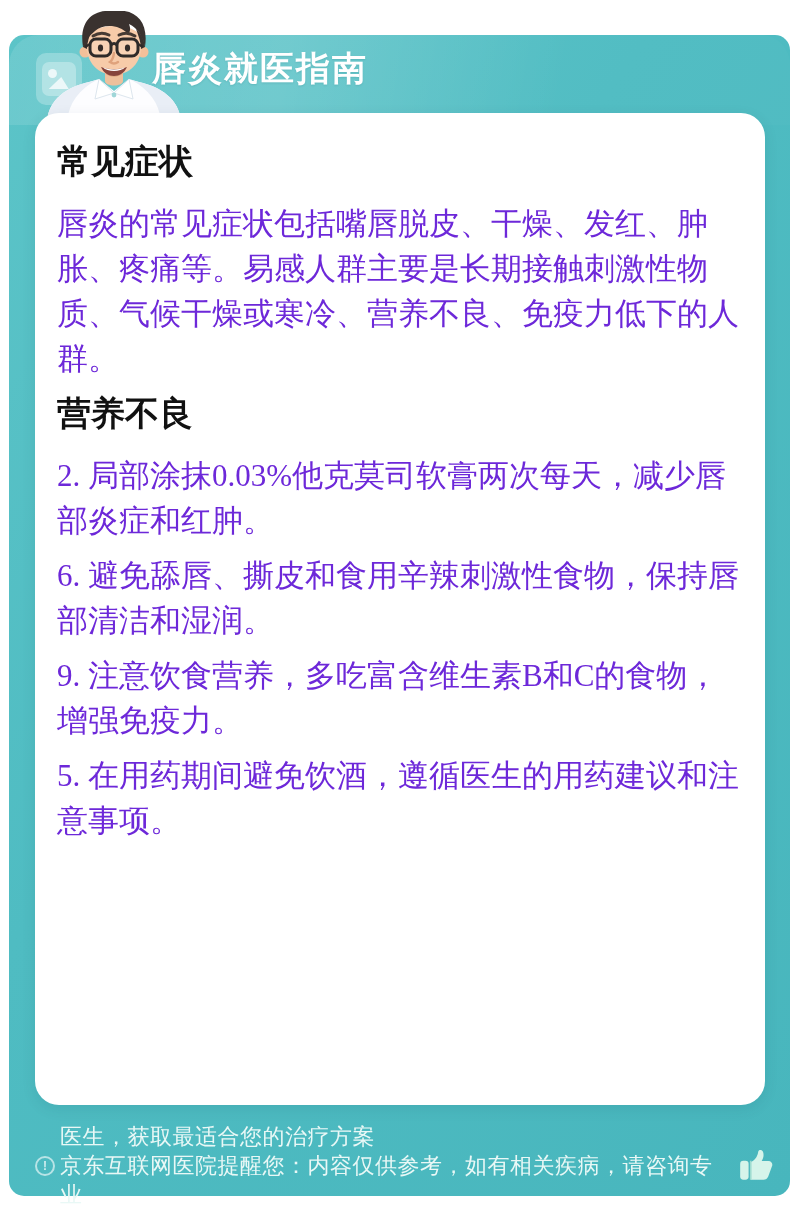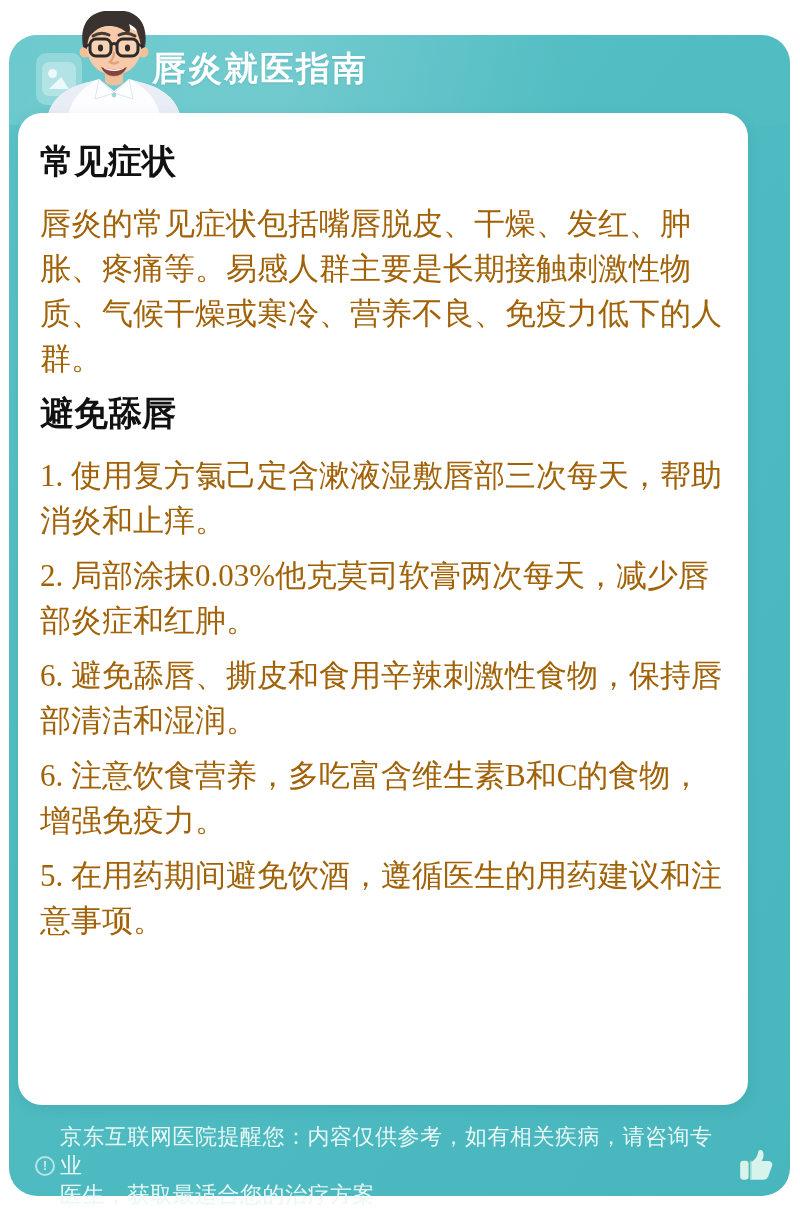--- a/index.html
+++ b/index.html
@@ -7,21 +7,21 @@
   body {
     position:relative;
     background:#ffffff;
     font-family:"Liberation Sans", sans-serif;
     overflow:hidden;
   }
   
   .stage {
     position:absolute; left:9px; top:35px;
     width:781px; height:1161px;
-    border-radius:28px;
+    border-radius:15px;
     background:linear-gradient(125deg,#5cc4c8 0%, #4fbcc2 40%, #48b6bd 100%);
   }
   
   .stage::before{
     content:""; position:absolute; left:0; top:0; width:100%; height:90px;
     border-radius:30px 30px 0 0;
     background:linear-gradient(100deg, rgba(255,255,255,0.10) 0%, rgba(255,255,255,0.16) 35%, rgba(255,255,255,0.02) 70%);
     pointer-events:none;
   }
   
@@ -49,35 +49,35 @@
   .avatar{ position:absolute; left:30px; top:-24px; width:150px; height:110px; }
   
   .title{
     position:absolute; left:143px; top:12px;
     font-size:34px; line-height:42px; font-weight:700;
     color:#ffffff; letter-spacing:2px;
     text-shadow:0 1px 2px rgba(0,90,95,0.15);
   }
   
   .card{
-    position:absolute; left:9px; top:78px;
+    position:absolute; left:26px; top:78px;
     width:730px; height:992px;
     background:#ffffff; border-radius:24px;
     padding:26px 25px 0 22px;
     box-shadow:0 4px 14px rgba(0,70,75,0.10);
   }
   .sec-h{
     font-family:"Liberation Sans", sans-serif;
     font-weight:700; font-size:34px; line-height:44px;
     color:#111111; margin:10px 0 18px;
   }
   .sec-h.first{ margin-top:0; }
   .sec-p{
     font-family:"Liberation Serif","DejaVu Serif",serif;
-    font-size:31px; line-height:45px; color:#a16207;
+    font-size:31px; line-height:45px; color:#6d28d9;
     margin:0 0 10px;
   }
   
   .footer{
     position:absolute; left:26px; top:1087px;
     width:740px; display:flex; align-items:center;
   }
   .alert-badge{
     flex:0 0 auto; width:20px; height:20px; margin-right:5px;
     border:2px solid rgba(255,255,255,0.60); border-radius:50%;
@@ -139,34 +139,33 @@
     <path d="M62,56 C67,68 83,68 88,56 C80,59 70,59 62,56 Z" fill="#86443c"></path>
     <path d="M64,56.5 C71,59 79,59 86,56.5 C82,61 68,61 64,56.5 Z" fill="#ffffff"></path>
   </svg>
 
   <div class="title">唇炎就医指南</div>
 
   <div class="card">
     <h2 class="sec-h first">常见症状</h2>
     <p class="sec-p">唇炎的常见症状包括嘴唇脱皮、干燥、发红、肿胀、疼痛等。易感人群主要是长期接触刺激性物质、气候干燥或寒冷、营养不良、免疫力低下的人群。</p>
 
-    <h2 class="sec-h">避免舔唇</h2>
+    <h2 class="sec-h">营养不良</h2>
 
-    <p class="sec-p">1. 使用复方氯己定含漱液湿敷唇部三次每天，帮助消炎和止痒。</p>
     <p class="sec-p">2. 局部涂抹0.03%他克莫司软膏两次每天，减少唇部炎症和红肿。</p>
     <p class="sec-p">6. 避免舔唇、撕皮和食用辛辣刺激性食物，保持唇部清洁和湿润。</p>
-    <p class="sec-p">6. 注意饮食营养，多吃富含维生素B和C的食物，增强免疫力。</p>
+    <p class="sec-p">9. 注意饮食营养，多吃富含维生素B和C的食物，增强免疫力。</p>
     <p class="sec-p">5. 在用药期间避免饮酒，遵循医生的用药建议和注意事项。</p>
   </div>
 
   <div class="footer">
     <div class="alert-badge">!</div>
     <div class="disclaimer">
+      <div>医生，获取最适合您的治疗方案</div>
       <div>京东互联网医院提醒您：内容仅供参考，如有相关疾病，请咨询专业</div>
-      <div>医生，获取最适合您的治疗方案</div>
     </div>
     <svg class="thumb" viewBox="0 0 36 36" aria-hidden="true">
       <rect x="3" y="13" width="8" height="18" rx="3" fill="#d6f4ea"></rect>
       <path d="M13,31 L13,14.5 C17.5,12.5 19.6,8.5 20.1,4.6 C20.4,2.4 23.6,2.2 24.6,4.6 C25.7,7.2 25.1,10.5 23.4,13.2 L29.9,13.2 C32.6,13.2 34.1,15.8 33.2,18.1 L29.6,27.9 C28.9,29.8 27.1,31 25.1,31 Z" fill="#d6f4ea"></path>
       <rect x="12.2" y="13" width="1.6" height="18" fill="#9fdcd0"></rect>
     </svg>
   </div>
 
 </div>
 

